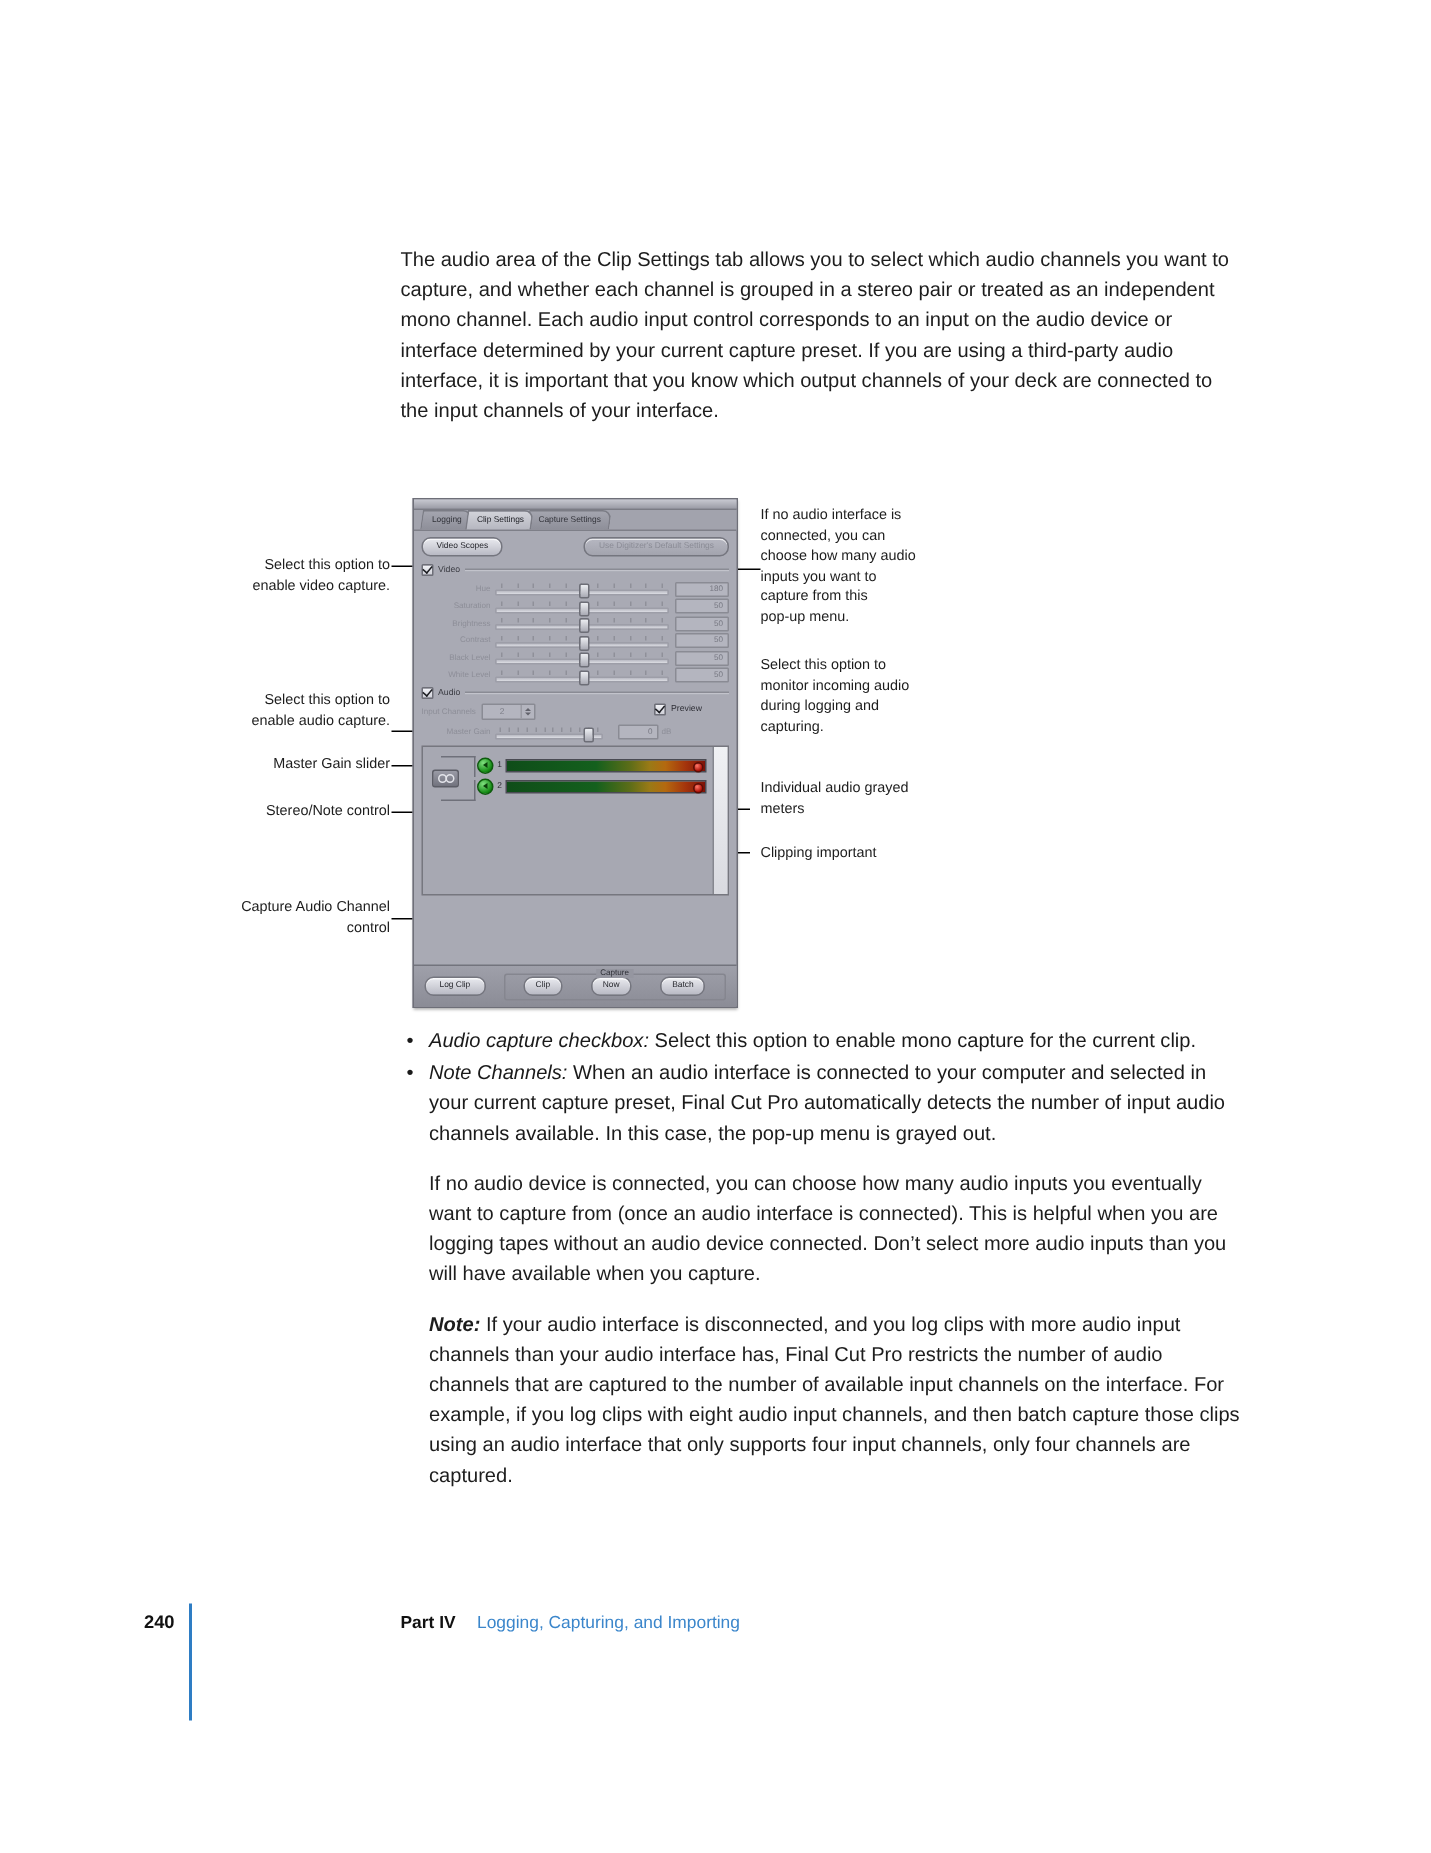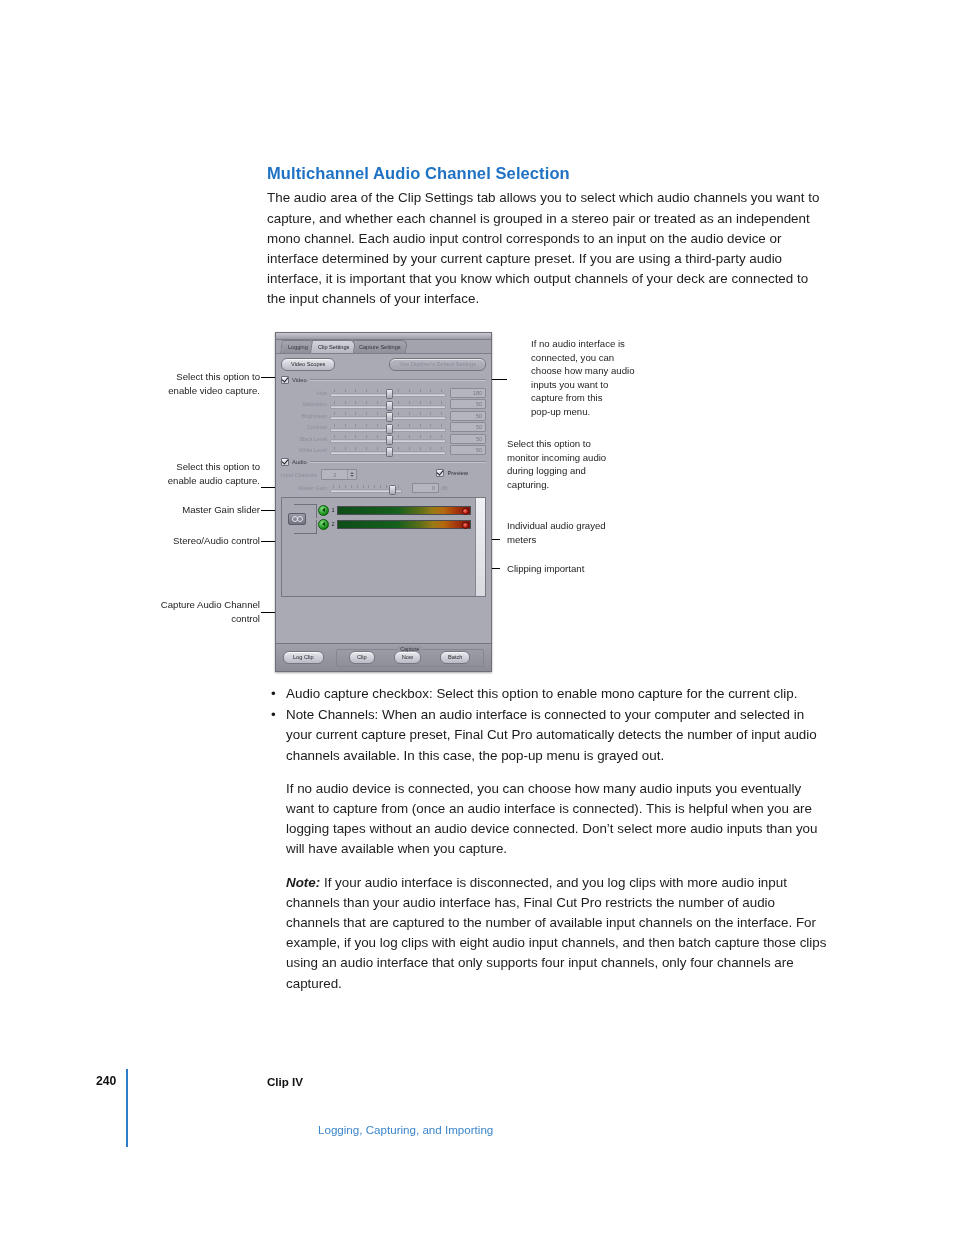--- a/index.html
+++ b/index.html
@@ -40,21 +40,21 @@
     position: relative;
     padding-left: 19px;
     font-size: 13.4px;
     line-height: 20.2px;
     margin-bottom: 1px;
   }
   .bullet-item .dot {
     position: absolute; left: 4px; top: 0;
     font-size: 13.4px; line-height: 20.2px;
   }
-  .lead-in { }
+  .lead-in { font-style: italic; }
   .note-label { font-style: italic; font-weight: bold; }
   .indent-para { padding-left: 19px; }
 
   
   .figure-wrap { position: absolute; left: 0; top: 326px; width: 954px; height: 348px; }
 
   .app-window {
     position: absolute;
     left: 275px; top: 6px;
     width: 215px; height: 338px;
@@ -348,54 +348,53 @@
   .page-num {
     position: absolute; left: 96px; top: 14px;
     font-size: 12.2px; font-weight: bold; color: #111;
   }
   .footer-part {
     position: absolute; left: 267px; top: 15px;
     font-size: 11.6px; font-weight: bold; color: #111;
   }
   .footer-title {
     position: absolute; left: 318px; top: 15px;
-    font-size: 11.6px; color: #3b86cb; margin-top: 48px;
+    font-size: 11.6px; color: #3b86cb;
   }
 </style>
 </head>
 <body>
 
 <div class="page-body">
-  <h1 class="doc-heading">Multichannel Audio Channel Selection</h1>
   <p class="para">The audio area of the Clip Settings tab allows you to select which audio channels you want to capture, and whether each channel is grouped in a stereo pair or treated as an independent mono channel. Each audio input control corresponds to an input on the audio device or interface determined by your current capture preset. If you are using a third-party audio interface, it is important that you know which output channels of your deck are connected to the input channels of your interface.</p>
 </div>
 
 <div class="figure-wrap">
 
   <div class="callout left" style="left: 110px; top: 44px; width: 150px; white-space: pre-line;" style2="">Select this option to
 enable video capture.</div>
   <div class="leader h" style="left:261px; top:51px; width:16px;"></div>
 
   <div class="callout left" style="left: 110px; top: 134px; width: 150px; white-space: pre-line;">Select this option to
 enable audio capture.</div>
   <div class="leader h" style="left:261px; top:161px; width:16px;"></div>
 
   <div class="callout left" style="left: 110px; top: 177px; width: 150px; white-space: pre-line;">Master Gain slider</div>
   <div class="leader h" style="left:261px; top:184px; width:101px;"></div>
   <div class="leader v" style="left:362px; top:184px; height:10px;"></div>
 
-  <div class="callout left" style="left: 110px; top: 208px; width: 150px; white-space: pre-line;">Stereo/Audio control</div>
+  <div class="callout left" style="left: 110px; top: 208px; width: 150px; white-space: pre-line;">Stereo/Note control</div>
   <div class="leader h" style="left:261px; top:215px; width:28px;"></div>
 
   <div class="callout left" style="left: 110px; top: 272px; width: 150px; white-space: pre-line;">Capture Audio Channel
 control</div>
   <div class="leader h" style="left:261px; top:286px; width:54px;"></div>
   <div class="leader v" style="left:315px; top:219px; height:67px;"></div>
 
-  <div class="callout right" style="left: 507px; top: 11px; width: 145px; white-space: pre-line; margin-left: 24px;">If no audio interface is
+  <div class="callout right" style="left: 507px; top: 11px; width: 145px; white-space: pre-line;">If no audio interface is
 connected, you can
 choose how many audio
 inputs you want to
 capture from this
 pop-up menu.</div>
   <div class="leader h" style="left:489px; top:53px; width:18px;"></div>
   <div class="leader v" style="left:360px; top:53px; height:124px;"></div>
   <div class="leader h" style="left:360px; top:53px; width:130px;"></div>
 
   <div class="callout right" style="left: 507px; top: 111px; width: 145px; white-space: pre-line;">Select this option to
@@ -666,15 +665,15 @@
       <span class="lead-in">Note Channels:</span><span> When an audio interface is connected to your computer and selected in your current capture preset, Final Cut Pro automatically detects the number of input audio channels available. In this case, the pop-up menu is grayed out.</span>
     </li>
   </ul>
   <p class="para indent-para spaced">If no audio device is connected, you can choose how many audio inputs you eventually want to capture from (once an audio interface is connected). This is helpful when you are logging tapes without an audio device connected. Don’t select more audio inputs than you will have available when you capture.</p>
   <p class="para indent-para spaced"><span class="note-label">Note:</span><span> If your audio interface is disconnected, and you log clips with more audio input channels than your audio interface has, Final Cut Pro restricts the number of audio channels that are captured to the number of available input channels on the interface. For example, if you log clips with eight audio input channels, and then batch capture those clips using an audio interface that only supports four input channels, only four channels are captured.</span></p>
 </div>
 
 <div class="footer">
   <span class="rule-v"></span>
   <span class="page-num">240</span>
-  <span class="footer-part">Clip IV</span>
+  <span class="footer-part">Part IV</span>
   <span class="footer-title">Logging, Capturing, and Importing</span>
 </div>
 
 </body></html>

